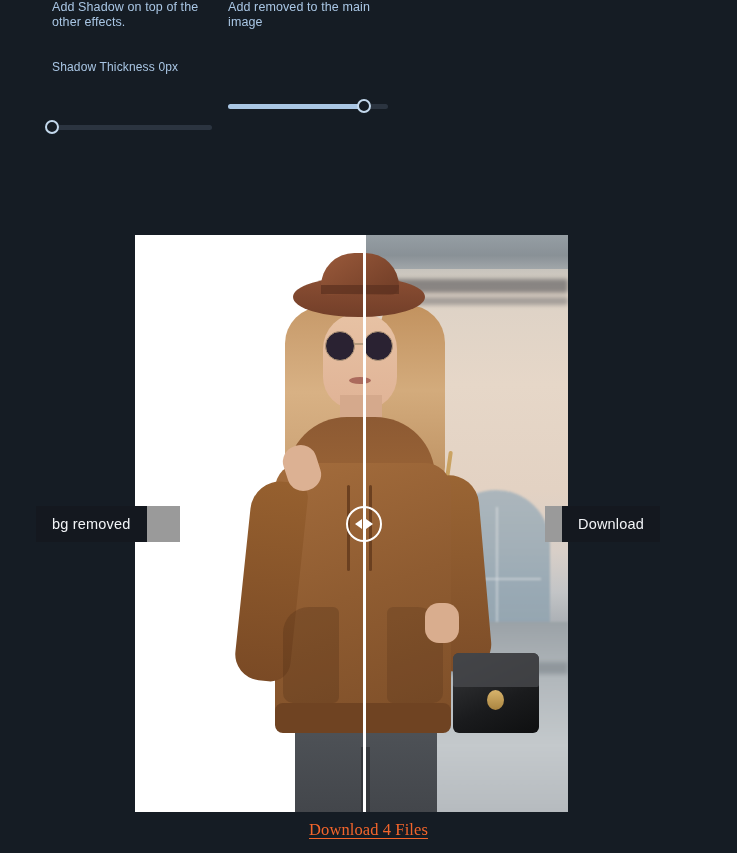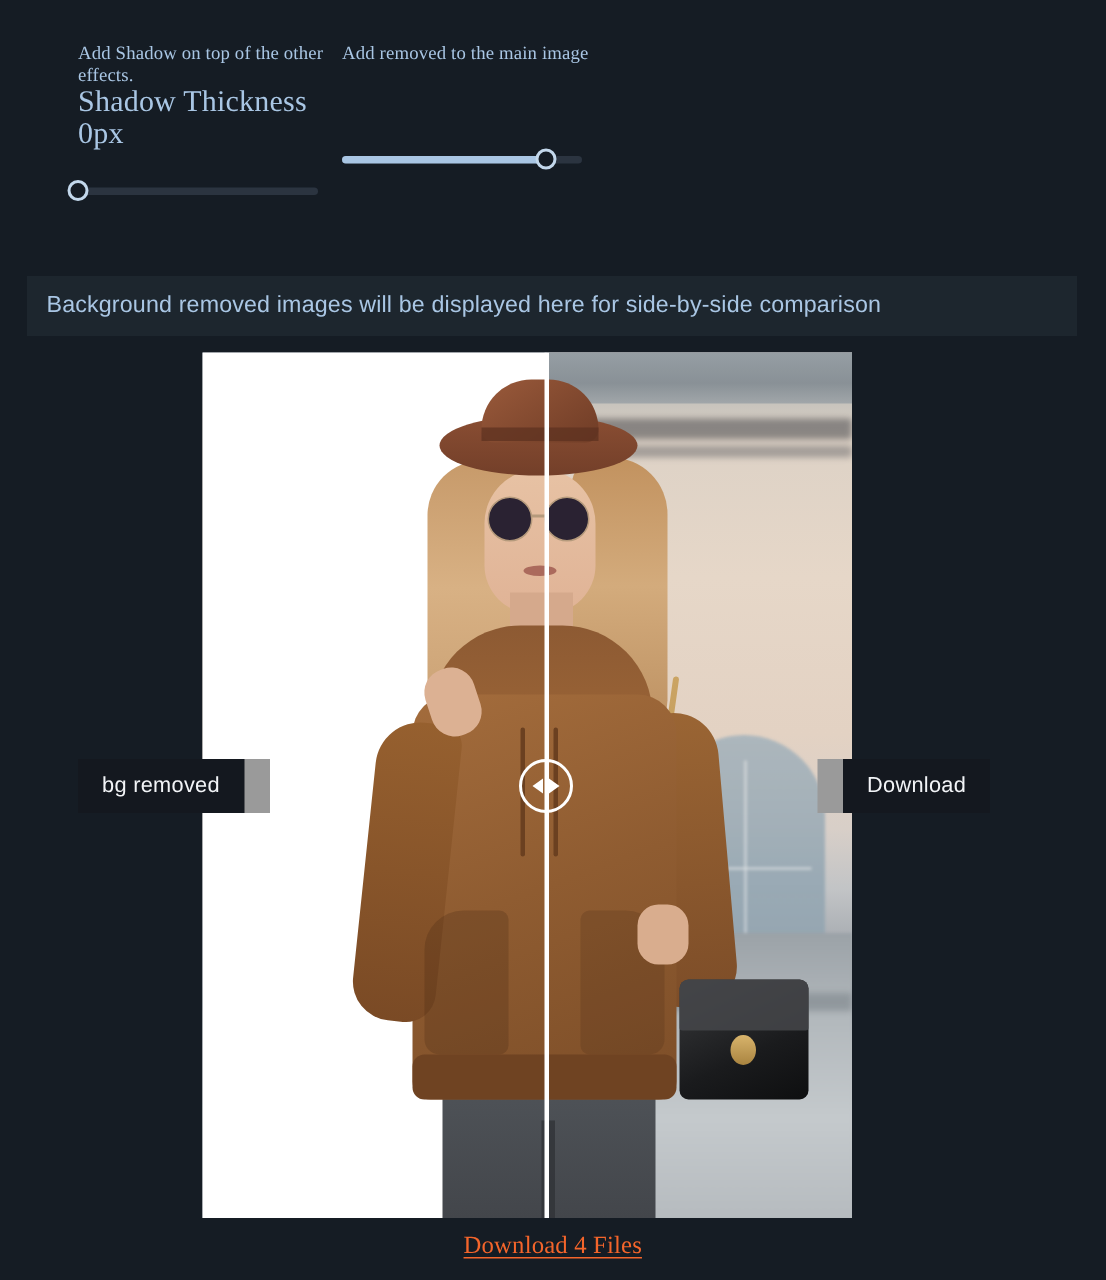--- a/index.html
+++ b/index.html
@@ -23,35 +23,35 @@
   .controls {
     position: absolute;
     top: 0;
     left: 0;
     width: 737px;
     height: 165px;
   }
 
   .control-col {
     position: absolute;
-    top: 28px;
-    font-family: Liberation Serif, serif;
+    top: 0;
   }
   .control-col.shadow  { left: 52px;  width: 168px; }
   .control-col.padding { left: 228px; width: 168px; }
 
   .control-desc {
     font-size: 12.5px;
     line-height: 15px;
     color: #a9c6e4;
     letter-spacing: .1px;
   }
 
   .control-title {
-    font-size: 20px;
+    margin-top: 27px;
+    font-size: 12px;
     line-height: 21px;
     color: #a9c6e4;
     font-weight: 400;
     letter-spacing: .15px;
   }
 
   
   .slider {
     position: absolute;
     height: 14px;
@@ -472,21 +472,21 @@
     display: flex;
     align-items: center;
     padding: 0 16px;
     background: #14181f;
     color: #f2f4f7;
     font-size: 14.5px;
     letter-spacing: .2px;
     z-index: 8;
     white-space: nowrap;
   }
-  .tag.bg-removed { left: 52px;  top: 506px; }
+  .tag.bg-removed { left: 36px;  top: 506px; }
   .tag.original   { left: 562px; top: 506px; }
 
   
   .tag-backer {
     position: absolute;
     top: 506px;
     height: 36px;
     background: #9a9a9a;
     z-index: 7;
   }
@@ -533,23 +533,20 @@
       <div class="slider-thumb" style="left:0%"></div>
     </div>
 
     <div class="slider padding-slider">
       <div class="slider-track"></div>
       <div class="slider-fill" style="width:85%"></div>
       <div class="slider-thumb" style="left:85%"></div>
     </div>
   </div>
 
-  <div class="banner">
-    <div class="banner-text">Background removed images will be displayed here for side-by-side comparison</div>
-  </div>
 
   <div class="viewer">
 
     <div class="photo">
       <div class="bg-scene">
         <div class="bg-signband"></div>
         <div class="bg-signtext"></div>
         <div class="bg-signtext2"></div>
         <div class="bg-window"></div>
         <div class="bg-pavement"></div>

